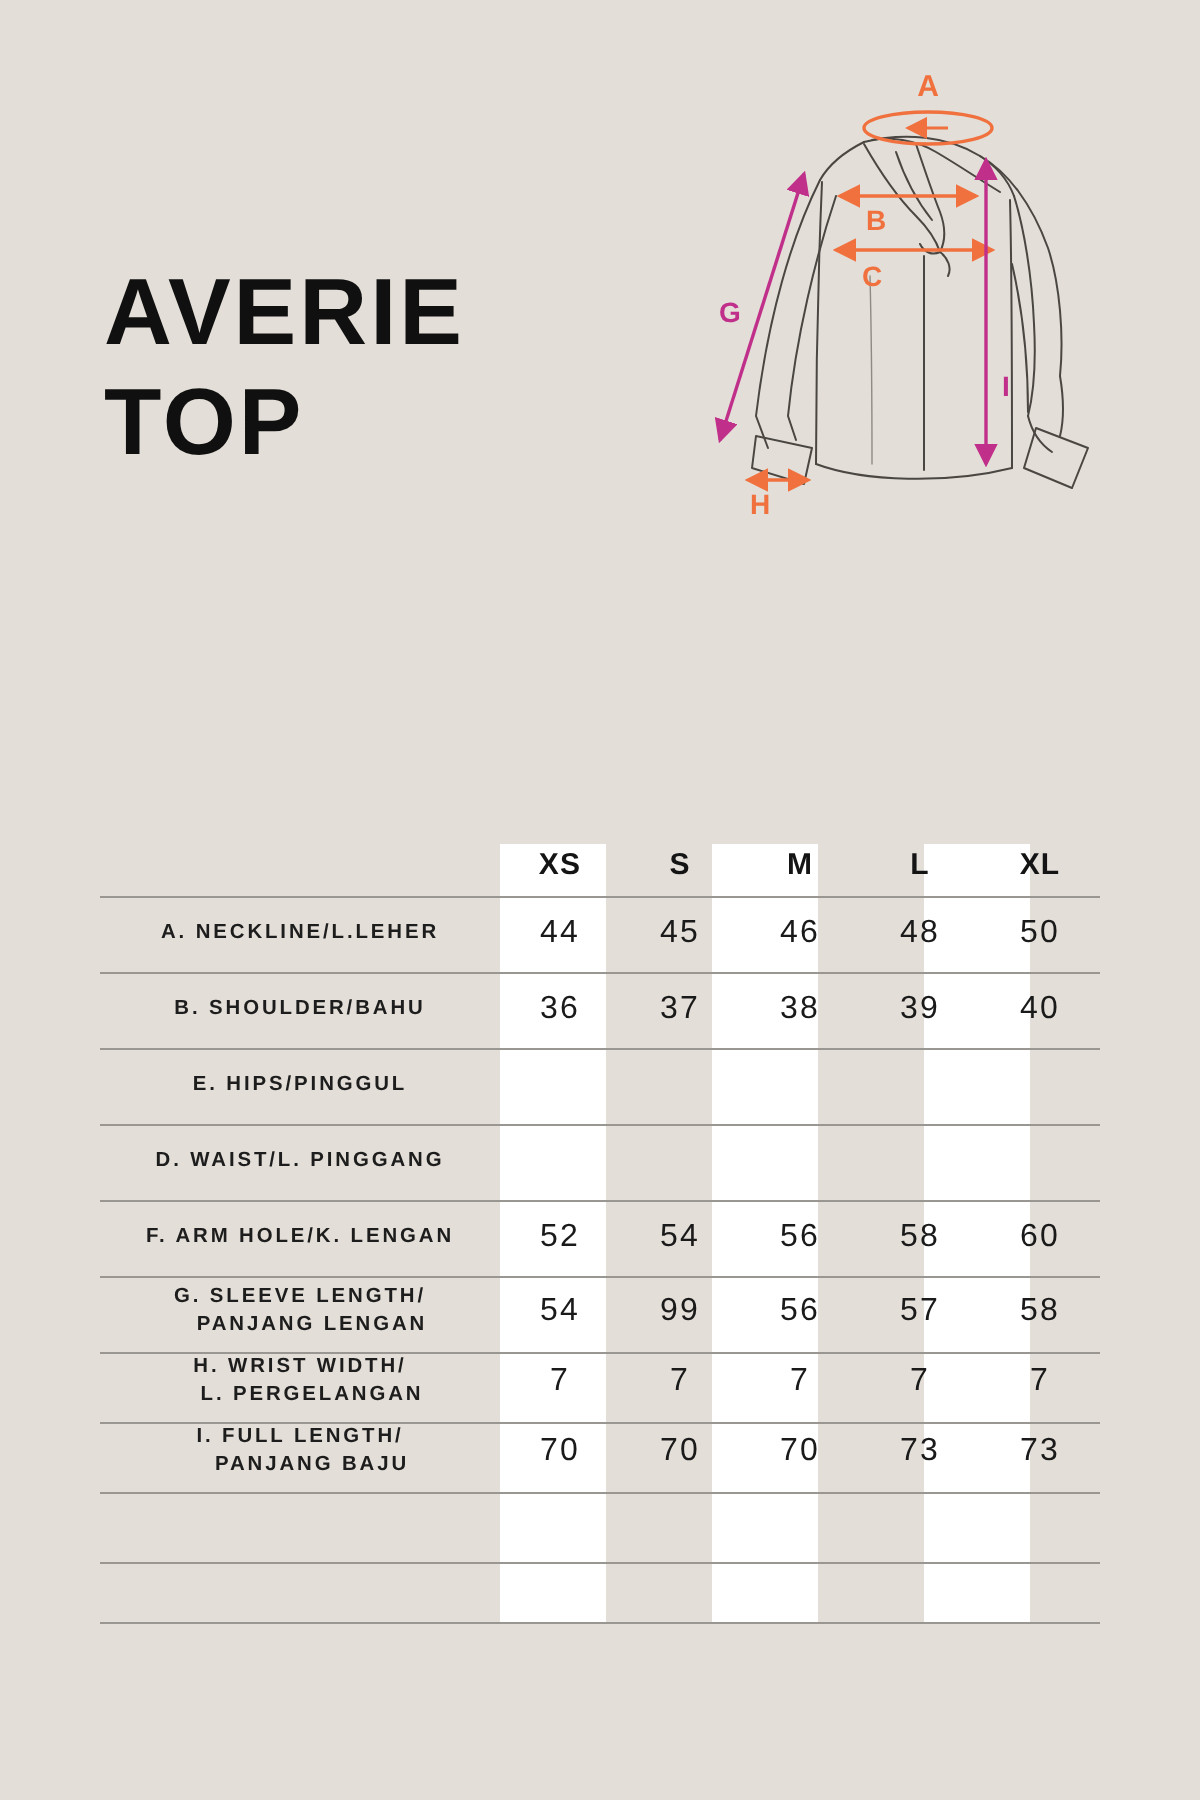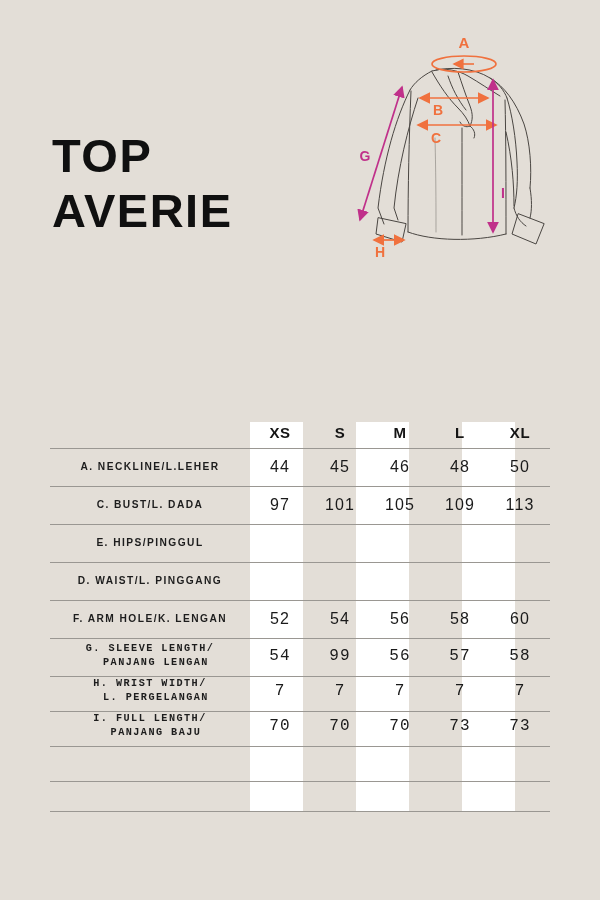--- a/index.html
+++ b/index.html
@@ -95,21 +95,21 @@
   }
   .row-label .sub { display: block; padding-left: 12px; }
   .val-cell {
     text-align: center;
     font-size: 16px;
     font-weight: 400;
     letter-spacing: 1.1px;
     color: #1a1a1a;
   }
   tr.data-row > td { height: 38px; }
-  tr.data-row.two-line > td { height: 35px; font-family: Liberation Mono, monospace; }
+  tr.data-row.two-line > td { height: 35px; }
   tr.tail-row > td { height: 30px; }
 
   
   .colband {
     position: absolute;
     top: 6px;
     width: 53px;
     background: #ffffff;
     z-index: 0;
   }
@@ -140,22 +140,22 @@
   }
   .note-line .star { display: inline-block; width: 22px; }
   .note-cont { padding-left: 22px; }
 </style>
 </head>
 <body>
 
 <div id="page">
 
   <div id="title-block">
+    <div class="title-line">AVERIE</div>
     <div class="title-line">TOP</div>
-    <div class="title-line">AVERIE</div>
   </div>
 
   <div id="illustration">
     <svg width="252" height="252" viewBox="0 0 252 252" xmlns="http://www.w3.org/2000/svg">
       <defs>
         <marker id="arrO" markerWidth="7" markerHeight="7" refX="6" refY="3.5" orient="auto">
           <path d="M0,0 L7,3.5 L0,7 z" fill="#f0713e"></path>
         </marker>
         <marker id="arrOs" markerWidth="7" markerHeight="7" refX="1" refY="3.5" orient="auto">
           <path d="M7,0 L0,3.5 L7,7 z" fill="#f0713e"></path>
@@ -270,26 +270,26 @@
       <tbody id="table-body">
           <tr class="data-row">
             <td class="row-label"><span class="cellcontent">A.  NECKLINE/L.LEHER</span></td>
             <td class="val-cell"><span class="cellcontent">44</span></td>
             <td class="val-cell"><span class="cellcontent">45</span></td>
             <td class="val-cell"><span class="cellcontent">46</span></td>
             <td class="val-cell"><span class="cellcontent">48</span></td>
             <td class="val-cell"><span class="cellcontent">50</span></td>
           </tr>
           <tr class="data-row">
-            <td class="row-label"><span class="cellcontent">C.  BUST/L. DADA</span></td>
-            <td class="val-cell"><span class="cellcontent">97</span></td>
-            <td class="val-cell"><span class="cellcontent">101</span></td>
-            <td class="val-cell"><span class="cellcontent">105</span></td>
-            <td class="val-cell"><span class="cellcontent">109</span></td>
-            <td class="val-cell"><span class="cellcontent">113</span></td>
+            <td class="row-label"><span class="cellcontent">B.  SHOULDER/BAHU</span></td>
+            <td class="val-cell"><span class="cellcontent">36</span></td>
+            <td class="val-cell"><span class="cellcontent">37</span></td>
+            <td class="val-cell"><span class="cellcontent">38</span></td>
+            <td class="val-cell"><span class="cellcontent">39</span></td>
+            <td class="val-cell"><span class="cellcontent">40</span></td>
           </tr>
           <tr class="data-row">
             <td class="row-label"><span class="cellcontent">E.  HIPS/PINGGUL</span></td>
             <td class="val-cell"><span class="cellcontent"></span></td>
             <td class="val-cell"><span class="cellcontent"></span></td>
             <td class="val-cell"><span class="cellcontent"></span></td>
             <td class="val-cell"><span class="cellcontent"></span></td>
             <td class="val-cell"><span class="cellcontent"></span></td>
           </tr>
           <tr class="data-row">

